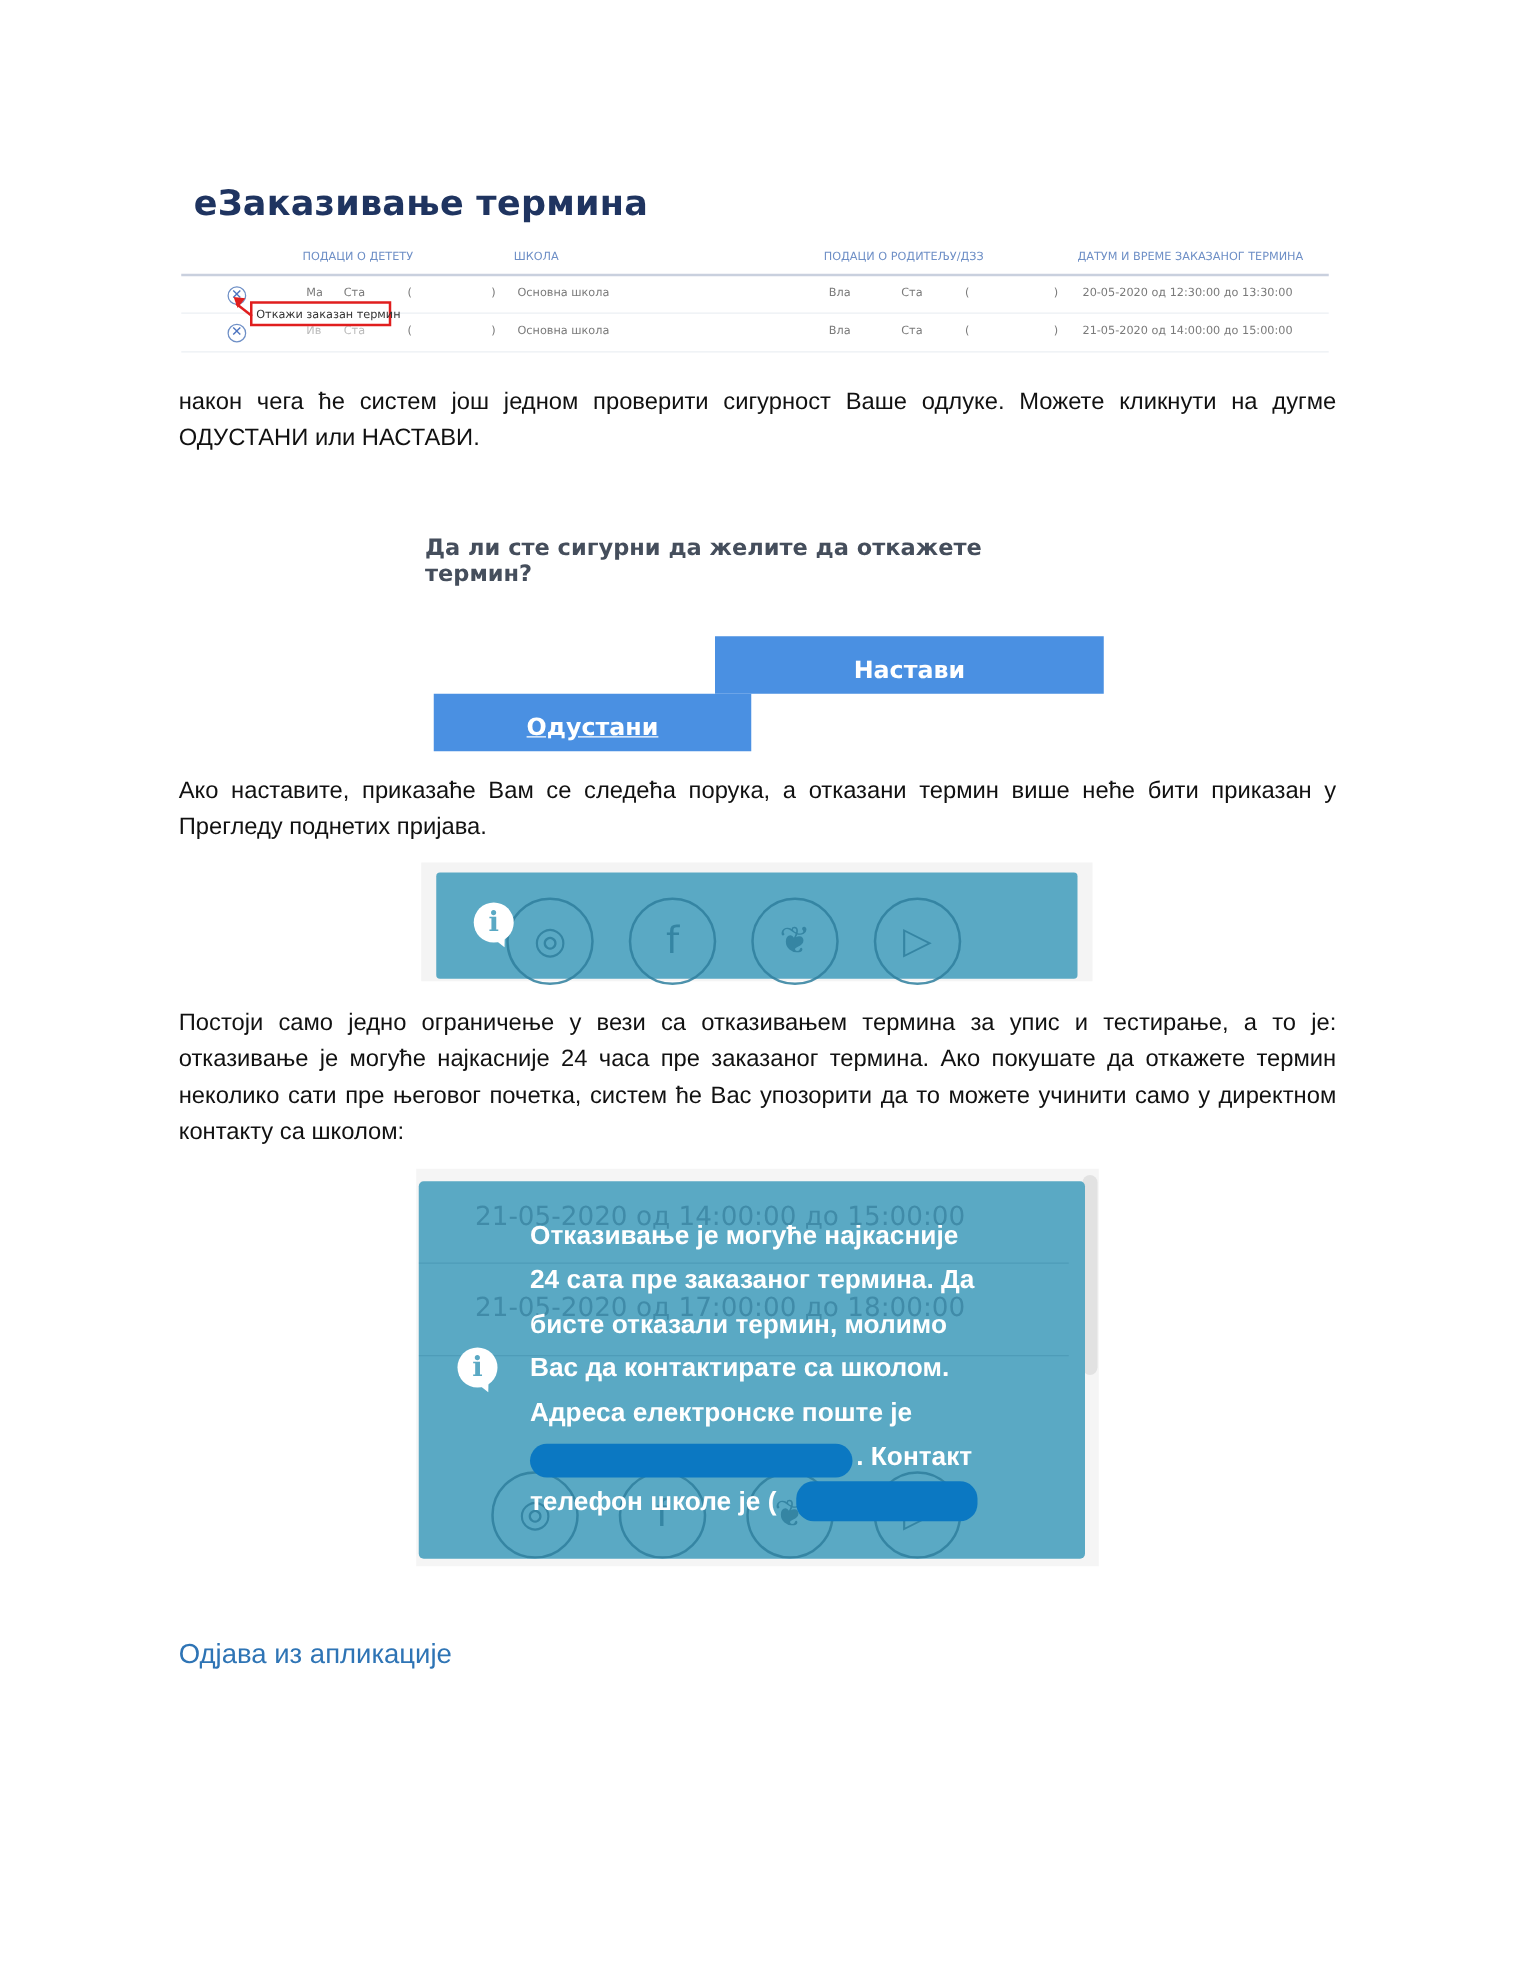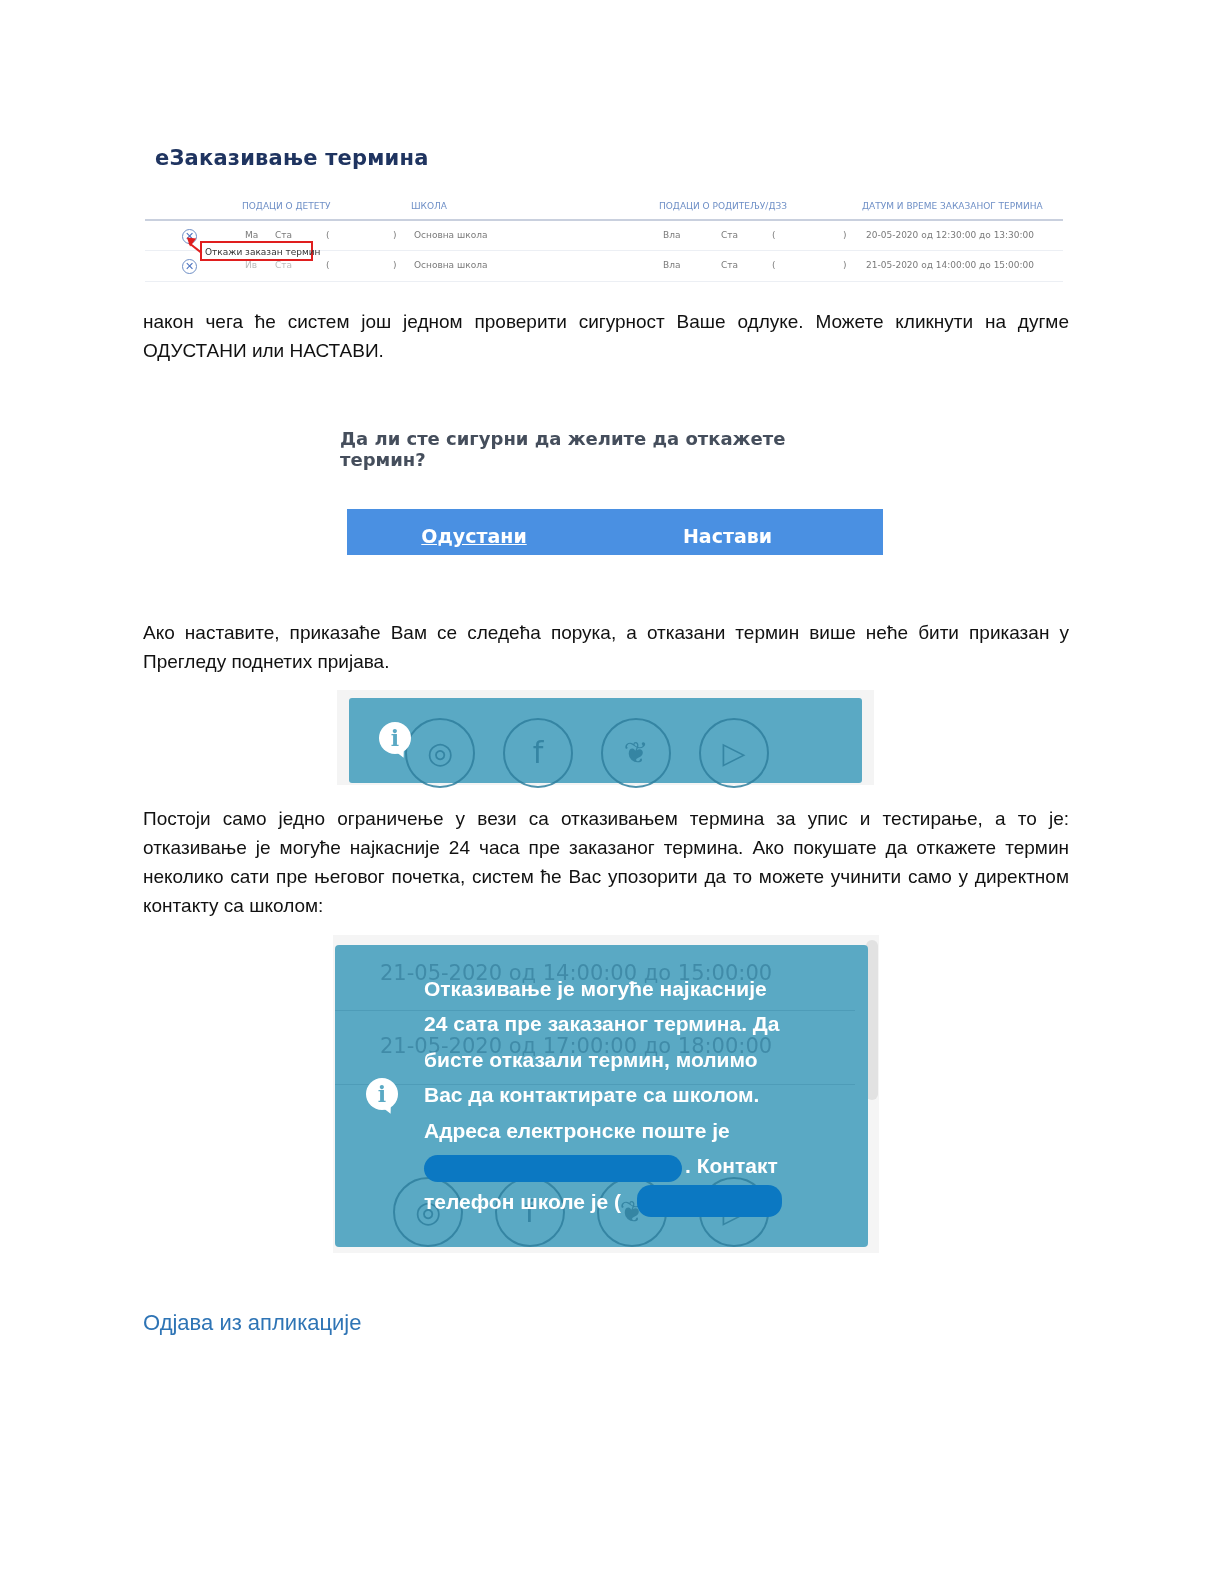--- a/index.html
+++ b/index.html
@@ -2,21 +2,21 @@
 <html><head>
 <meta charset="utf-8">
 <style>
   html, body { margin: 0; padding: 0; background: #ffffff; }
   body { width: 1224px; height: 1584px; position: relative; overflow: hidden;
          font-family: "Liberation Sans", sans-serif; color: #000; }
   .abs { position: absolute; }
 
   
   #shot-table { left: 145px; top: 140px; width: 920px; height: 150px; }
-  .app-title { position: absolute; left: 10px; top: 6px; font-size: 21px; font-weight: bold;
+  .app-title { position: absolute; left: 10px; top: 6px; font-size: 28px; font-weight: bold;
                color: #1f3460; font-family: "DejaVu Sans", sans-serif; letter-spacing: 0.2px; }
   .th { position: absolute; top: 61px; font-size: 9px; color: #6e8fc6;
         font-family: "DejaVu Sans", sans-serif; white-space: nowrap; }
   .thead-line { position: absolute; left: 0; top: 79px; width: 918px; height: 2px; background: #c9d0de; }
   .row-line { position: absolute; left: 0; width: 918px; height: 1px; background: #eceff4; }
   .td { position: absolute; font-size: 9px; color: #7a7a7a; font-family: "DejaVu Sans", sans-serif; white-space: nowrap; }
   .x-btn { position: absolute; width: 13px; height: 13px; border: 1px solid #6e8fc6; border-radius: 50%;
            color: #4d74c0; font-size: 11px; line-height: 13px; text-align: center; background: #fff; }
   .tooltip-box { position: absolute; left: 55px; top: 101px; width: 113px; height: 20px;
                  border: 2px solid #e01e1e; box-sizing: border-box; background: #fff; }
@@ -32,21 +32,21 @@
   .para { position: absolute; left: 143px; width: 926px; font-size: 19px; line-height: 29px;
           text-align: justify; font-family: "Liberation Sans", sans-serif; color: #111; }
   .para.last-left { text-align-last: left; }
 
   
   .confirm-q { position: absolute; left: 340px; top: 428px; width: 525px; 
                font-size: 18px; font-weight: bold; color: #454e5c; font-family: "DejaVu Sans", sans-serif; }
   .btn { position: absolute; top: 509px; height: 46px; background: #4a90e2; color: #fff;
          font-size: 19px; font-weight: bold; text-align: center; line-height: 54px;
          font-family: "DejaVu Sans", sans-serif; }
-  #btn-cancel { left: 347px; width: 254px; }
+  #btn-cancel { left: 347px; width: 254px; margin-top: 46px; }
   #btn-cancel span { text-decoration: underline; }
   #btn-continue { left: 572px; width: 311px; }
 
   
   #toast-wrap { left: 337px; top: 690px; width: 537px; height: 95px; background: #f4f4f4; }
   #toast { left: 349px; top: 698px; width: 513px; height: 85px; background: #5aa9c4; border-radius: 3px; }
   .info-bubble { position: absolute; width: 32px; height: 32px; border-radius: 50%; background: #fff;
                  color: #5aa9c4; font-family: "DejaVu Serif", serif; font-size: 22px; font-weight: bold;
                  text-align: center; line-height: 32px; }
   .info-bubble::after { content: ""; position: absolute; left: 18px; top: 26px; width: 0; height: 0;

